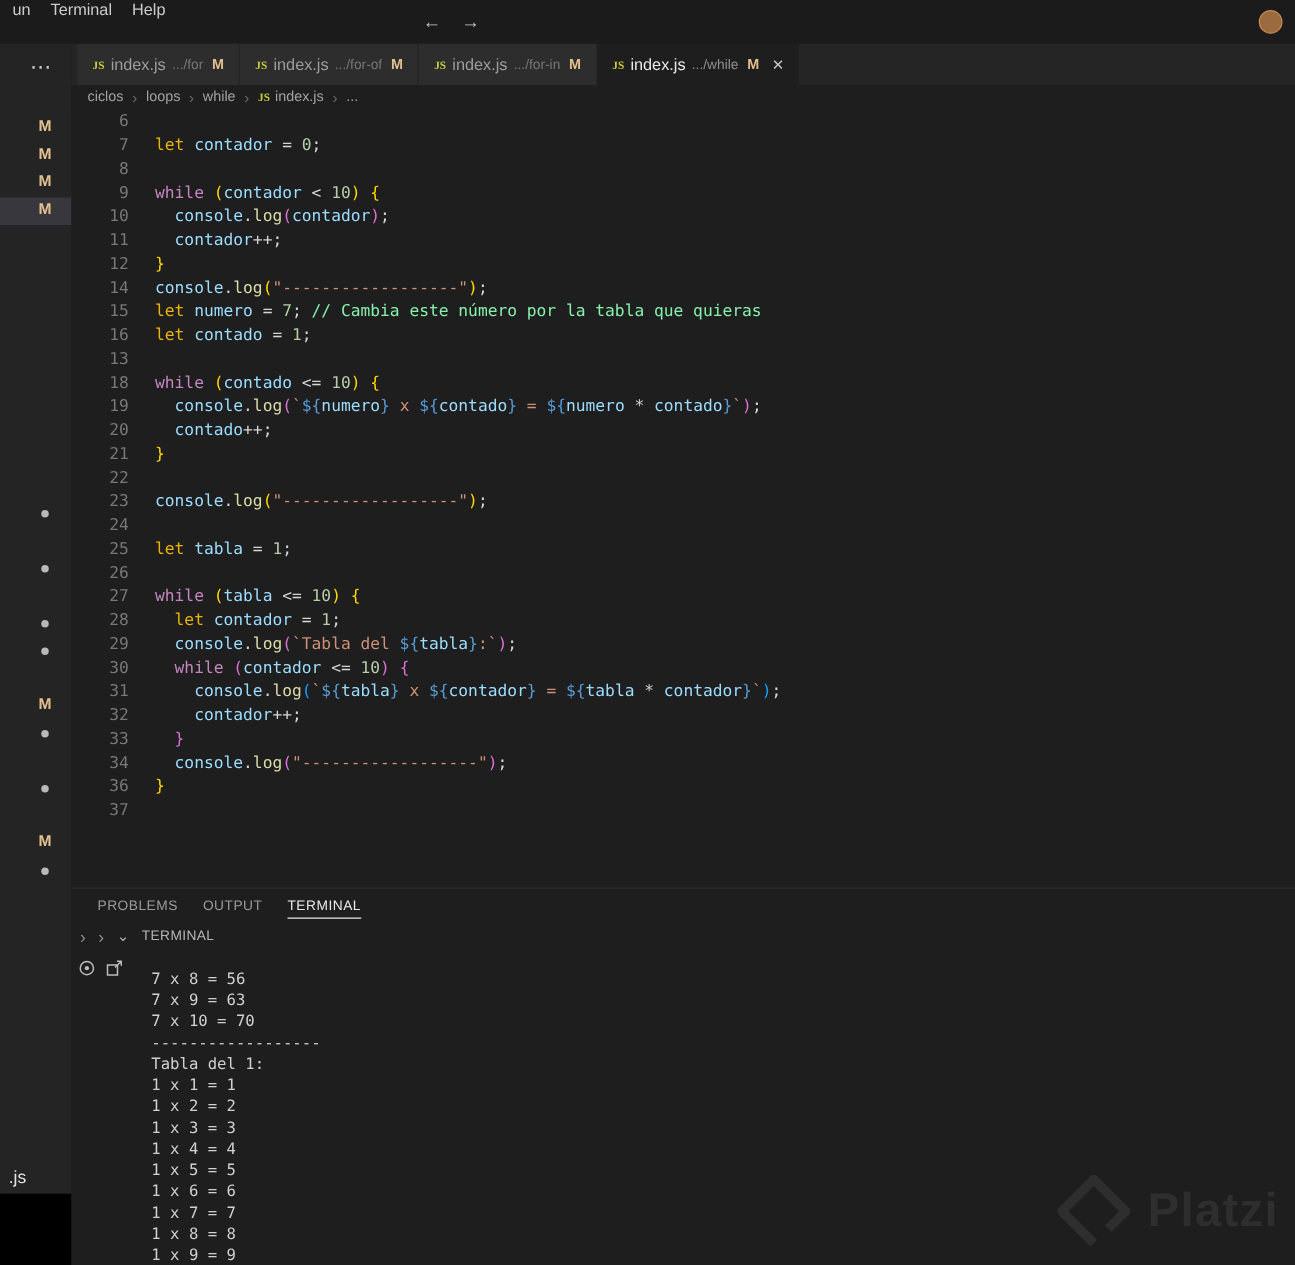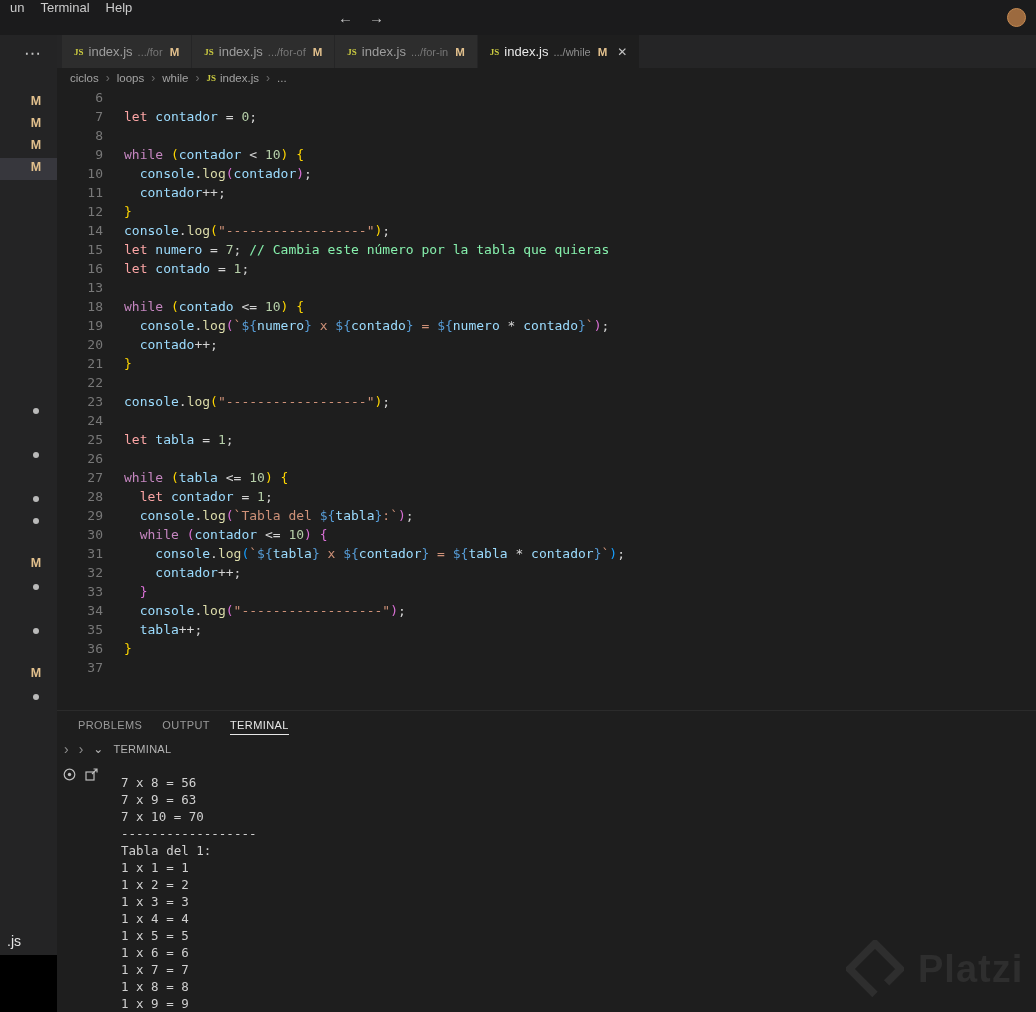--- a/index.html
+++ b/index.html
@@ -38,21 +38,21 @@
   .bc-sep{color:#6a6a6a;font-size:12px}
   .bc-item{display:flex;align-items:center;gap:4px;cursor:pointer}
 
   
   .editor{position:absolute;left:0;top:53px;width:100%;height:622px;font-family:"DejaVu Sans Mono",monospace;font-size:13px}
   .line-row{display:flex;height:19px;line-height:19px}
   .line-row.current{box-shadow:inset 0 0 0 1px #3a3a3a}
   .gutter{width:46px;text-align:right;color:#787878;flex:none}
   .line-row.current .gutter{color:#c6c6c6}
   .code{padding-left:21px;white-space:pre}
-  .tk-kw{color:#fca5a5}.tk-ctrl{color:#c586c0}.tk-var{color:#9cdcfe}.tk-num{color:#b5cea8}
+  .tk-kw{color:#eab308}.tk-ctrl{color:#c586c0}.tk-var{color:#9cdcfe}.tk-num{color:#b5cea8}
   .tk-str{color:#ce9178}.tk-cmt{color:#86efac}.tk-fn{color:#dcdcaa}.tk-op{color:#d4d4d4}
   .tk-b1{color:#ffd700}.tk-b2{color:#da70d6}.tk-b3{color:#179fff}.tk-tpl{color:#569cd6}.tk-txt{color:#d4d4d4}
 
   
   .panel{position:absolute;left:0;top:675px;width:100%;height:302px;border-top:1px solid #2b2b2b}
   .panel-tabs{display:flex;gap:20px;padding-left:21px;height:26px;align-items:center;font-size:11px;letter-spacing:.4px;color:#9a9a9a}
   .panel-tab{padding:5px 0 3px;cursor:pointer}
   .panel-tab.active{color:#e7e7e7;border-bottom:1px solid #e7e7e7}
   .term-header{display:flex;align-items:center;height:24px;padding-left:7px;gap:10px;font-size:11px;color:#b5b5b5}
   .term-chev{font-size:14px;color:#8f8f8f}
@@ -261,24 +261,20 @@
         </div>
         <div class="line-row">
           <div class="gutter">33</div>
           <div class="code"><span class="tk-txt">  </span><span class="tk-b2">}</span></div>
         </div>
         <div class="line-row">
           <div class="gutter">34</div>
           <div class="code"><span class="tk-txt">  </span><span class="tk-var">console</span><span class="tk-txt">.</span><span class="tk-fn">log</span><span class="tk-b2">(</span><span class="tk-str">"------------------"</span><span class="tk-b2">)</span><span class="tk-txt">;</span></div>
         </div>
         <div class="line-row">
-          <div class="gutter">35</div>
-          <div class="code"><span class="tk-txt">  </span><span class="tk-var">tabla</span><span class="tk-op">++</span><span class="tk-txt">;</span></div>
-        </div>
-        <div class="line-row">
           <div class="gutter">36</div>
           <div class="code"><span class="tk-b1">}</span></div>
         </div>
         <div class="line-row">
           <div class="gutter">37</div>
           <div class="code"></div>
         </div>
       </div>
 
     <section class="panel">

